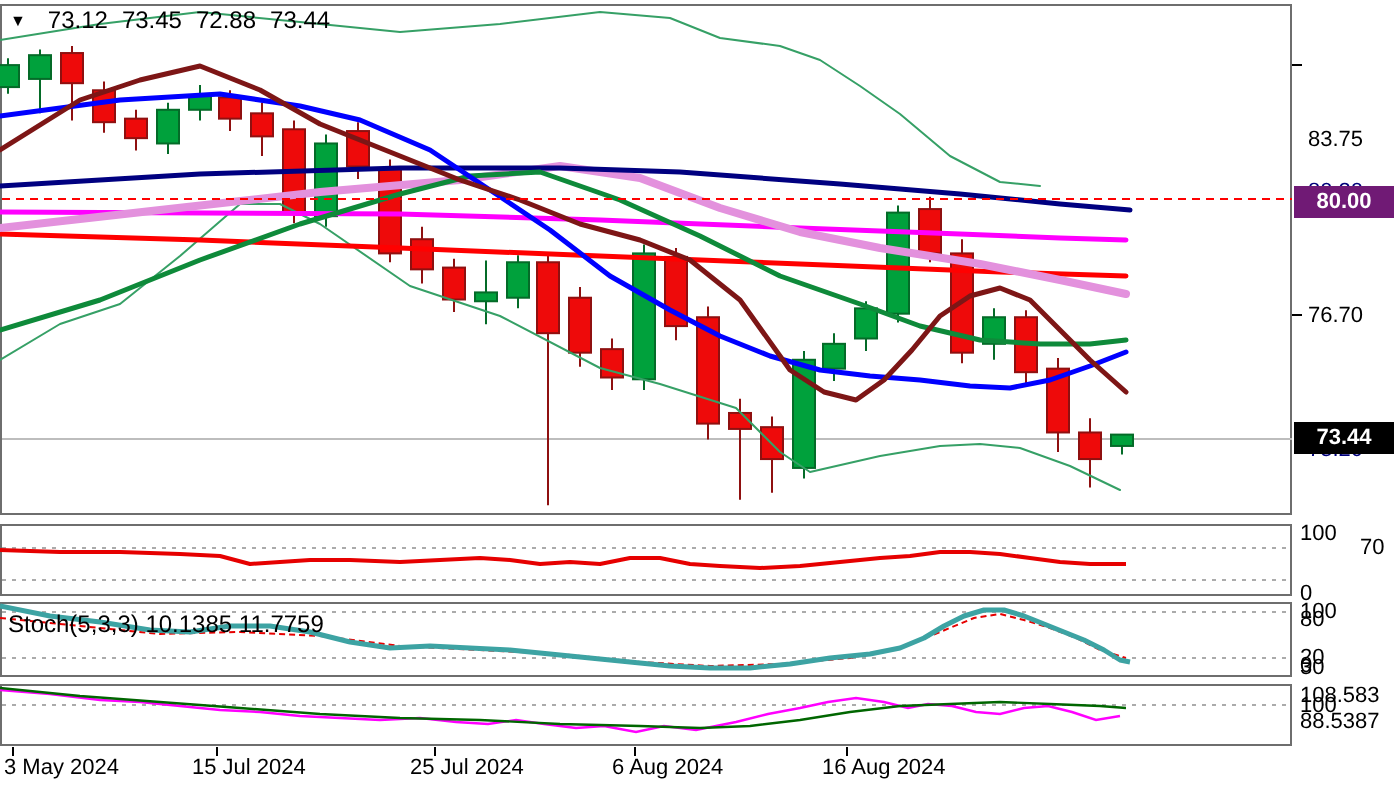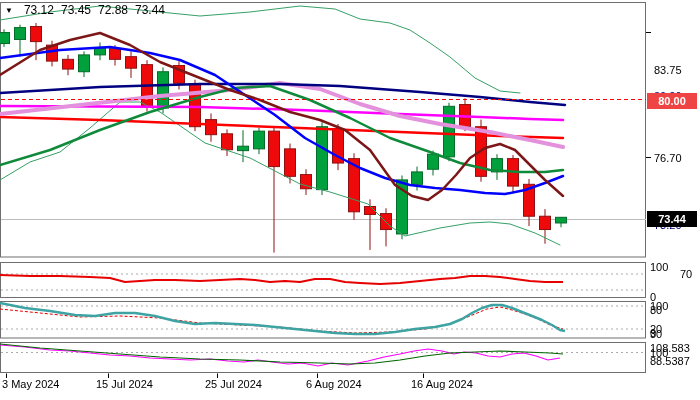--- a/index.html
+++ b/index.html
@@ -129,25 +129,26 @@
 </div>
 
 <div id="labels-layer">
   <div id="title-row">
     <span id="dd-icon">▼</span>
     <span>73.12</span>
     <span>73.45</span>
     <span>72.88</span>
     <span>73.44</span>
   </div>
+  <div class="panel-title" style="top:305px">Stoch(5,3,3) 10.1385 11.7759</div>
 <div class="lbl" style="left: 654px; top: 27px; margin-top: 37px;">83.75</div>
     <div class="lbl" style="left: 654px; top: 152px;">76.70</div>
     <div class="lbl hid" style="left: 654px; top: 90px;">80.20</div>
     <div class="lbl hid" style="left: 654px; top: 219px;">73.20</div>
-    <div class="badge" style="top: 93px; background: #ef4444;">80.00</div>
+    <div class="badge" style="top: 93px; background: #701a75;">80.00</div>
     <div class="badge" style="top: 211px; background: rgb(0, 0, 0);">73.44</div>
     <div class="lbl" style="left: 2px; top: 378px;">3 May 2024</div>
     <div class="lbl" style="left: 96px; top: 378px;">15 Jul 2024</div>
     <div class="lbl" style="left: 205px; top: 378px;">25 Jul 2024</div>
     <div class="lbl" style="left: 306px; top: 378px;">6 Aug 2024</div>
     <div class="lbl" style="left: 411px; top: 378px;">16 Aug 2024</div>
     <div class="lbl" style="left: 650px; top: 261px;">100</div>
     <div class="lbl" style="left: 680px; top: 268px;">70</div>
     <div class="lbl" style="left: 650px; top: 284px; margin-top: 44px;">30</div>
     <div class="lbl" style="left: 650px; top: 291px;">0</div>

